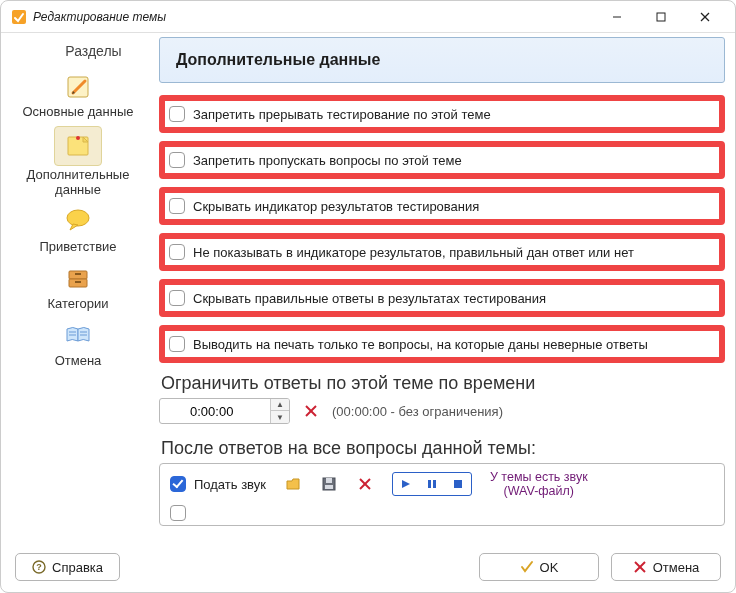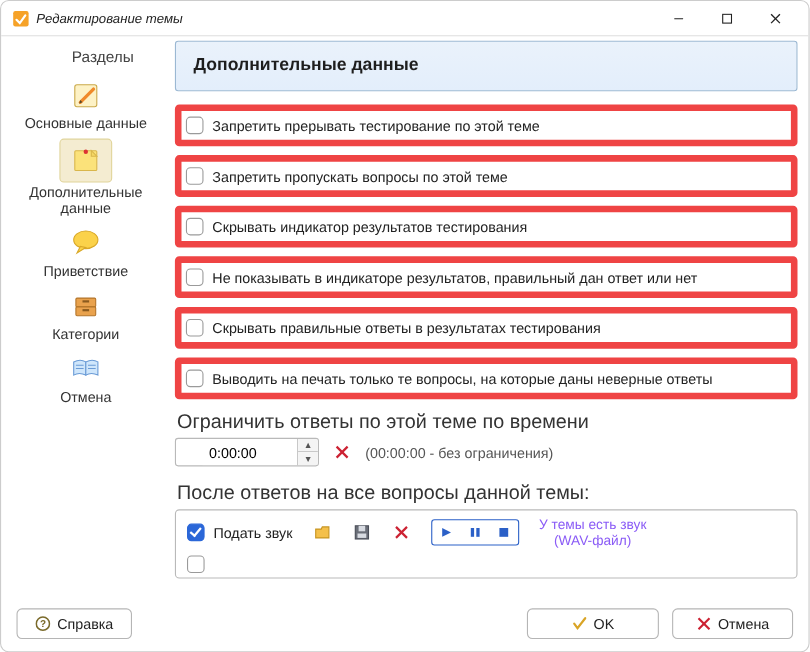--- a/index.html
+++ b/index.html
@@ -174,21 +174,21 @@
     border-radius: 3px;
     padding: 2px;
     background:#fff;
   }
   .media-btn {
     width: 22px; height: 18px;
     display:flex; align-items:center; justify-content:center;
     color:#2b60c7;
   }
   .sound-status {
-    color:#8b5cf6; font-size:12.5px; text-align:center; line-height:1.15;
+    color:#701a75; font-size:12.5px; text-align:center; line-height:1.15;
   }
   .footer {
     height: 44px;
     border-top: none;
     padding: 8px 14px 10px 14px;
     display:flex; align-items:center;
   }
   .btn {
     height: 28px;
     border: 1px solid #b5b5b5;

